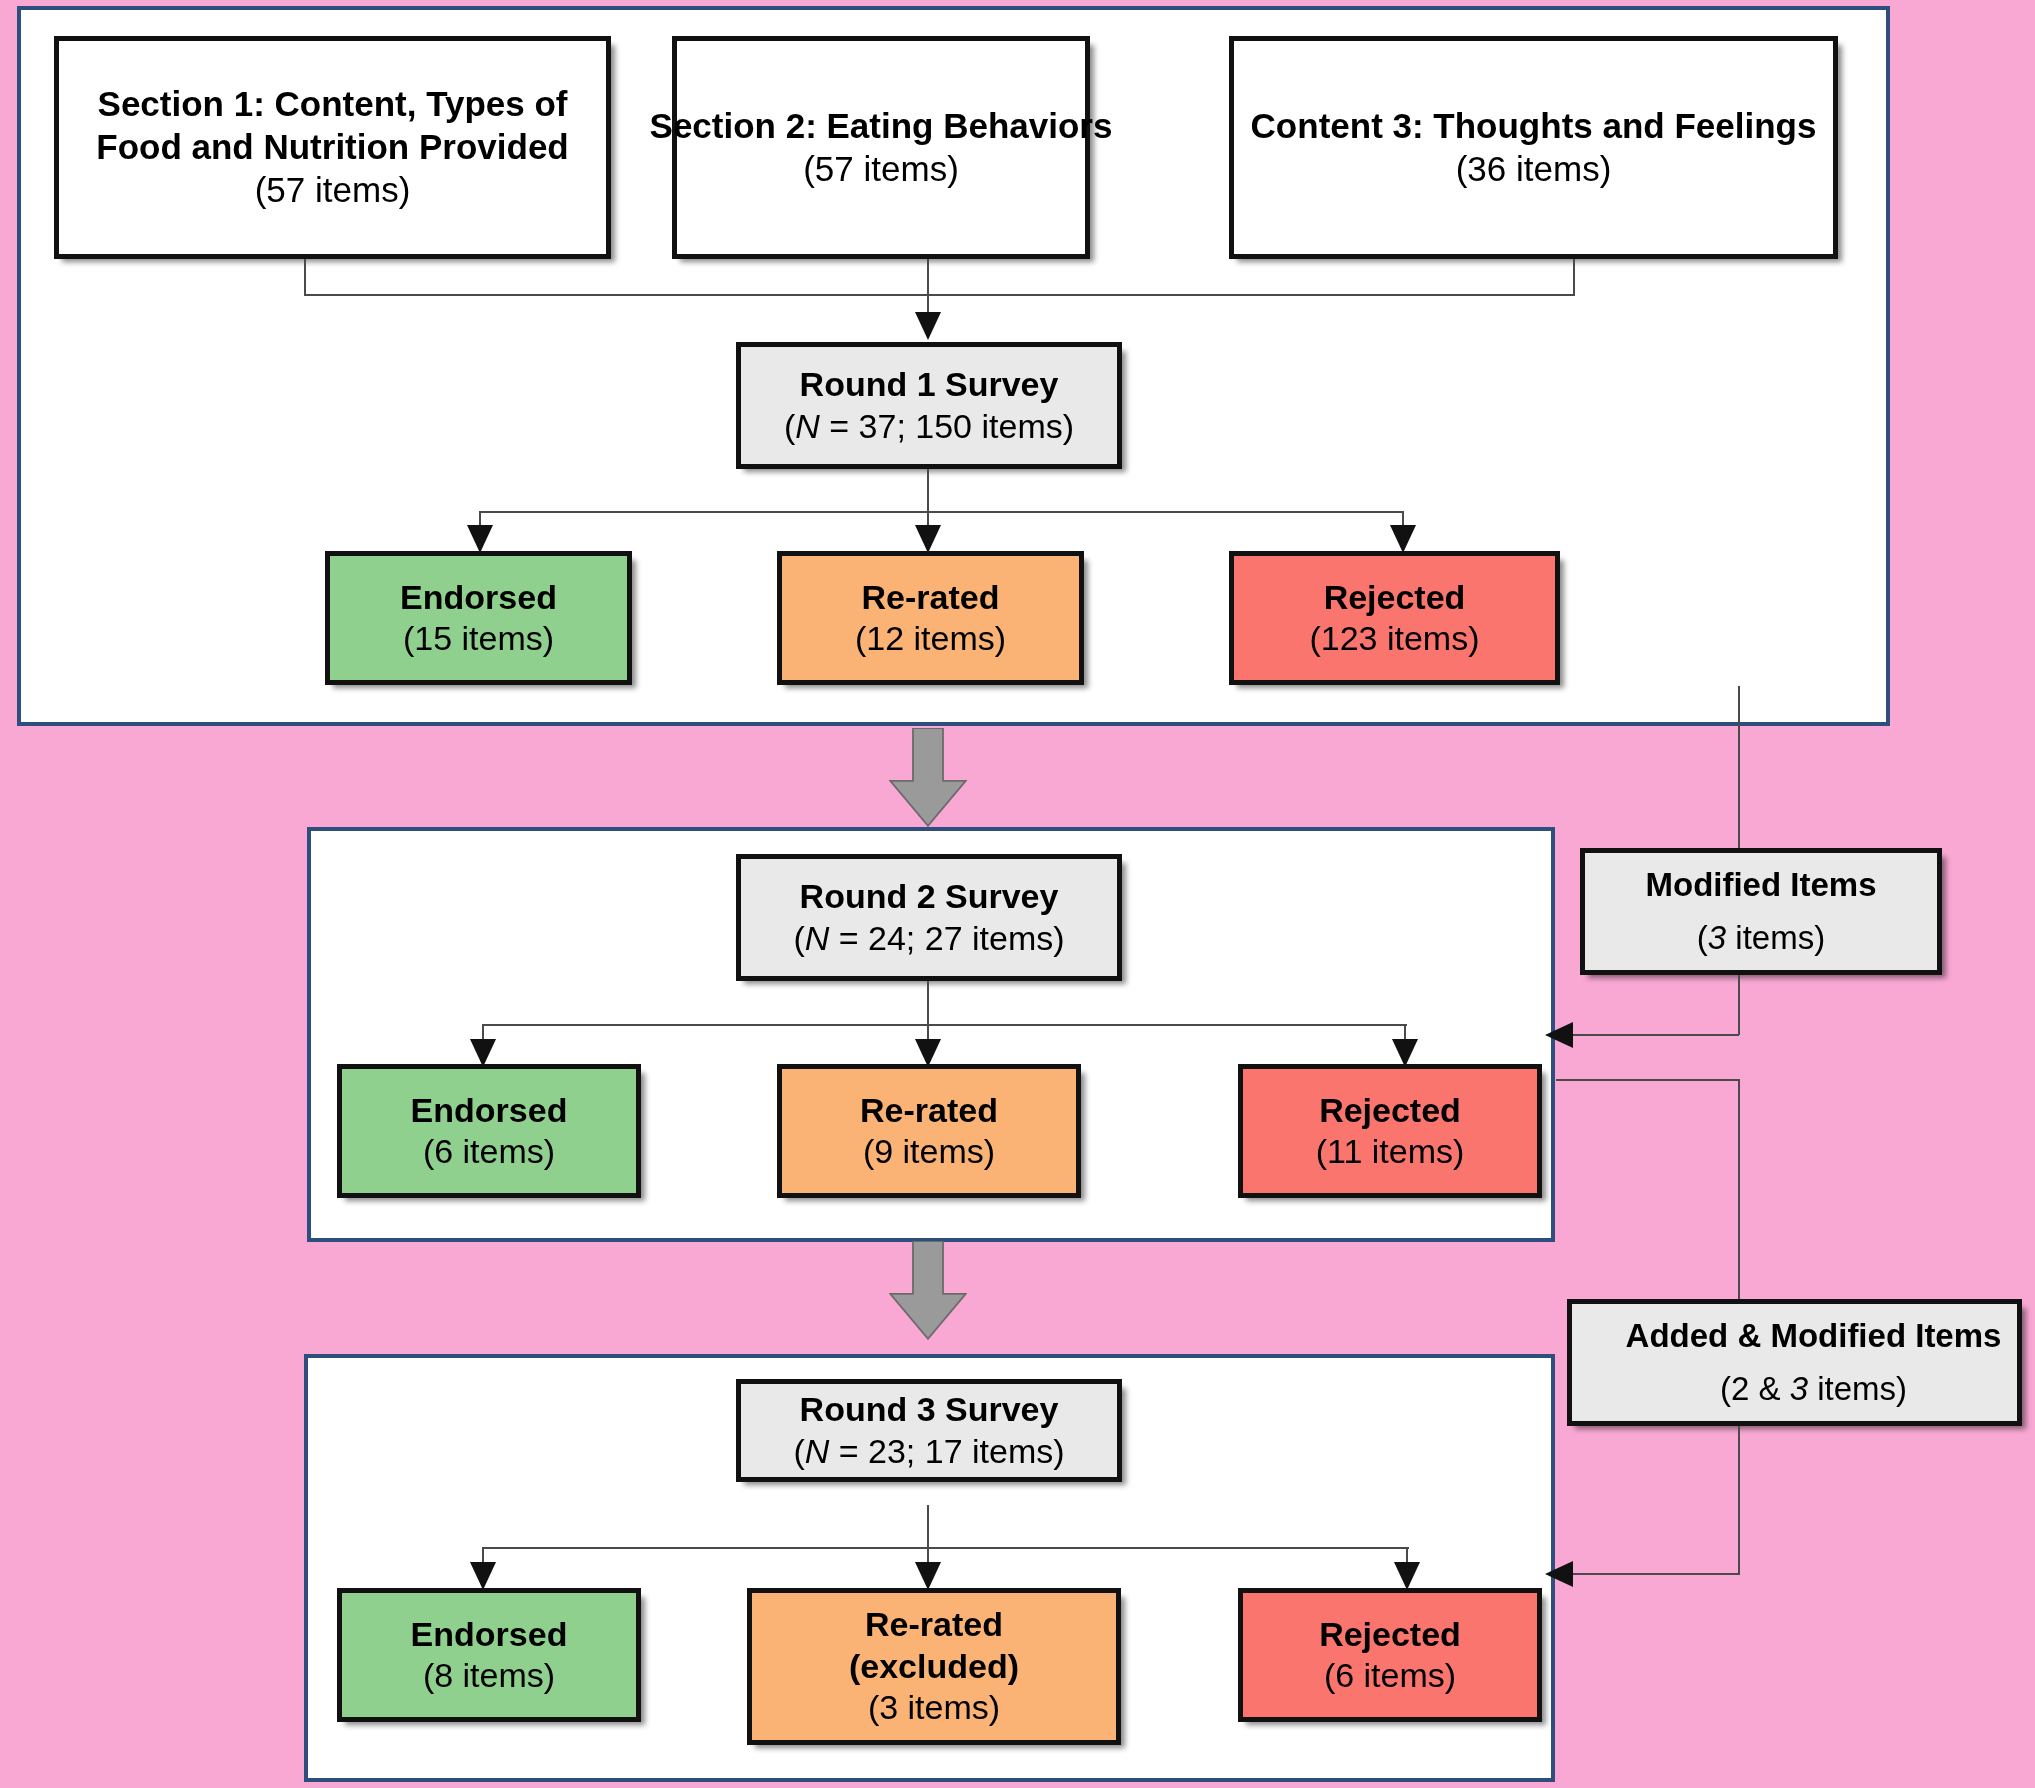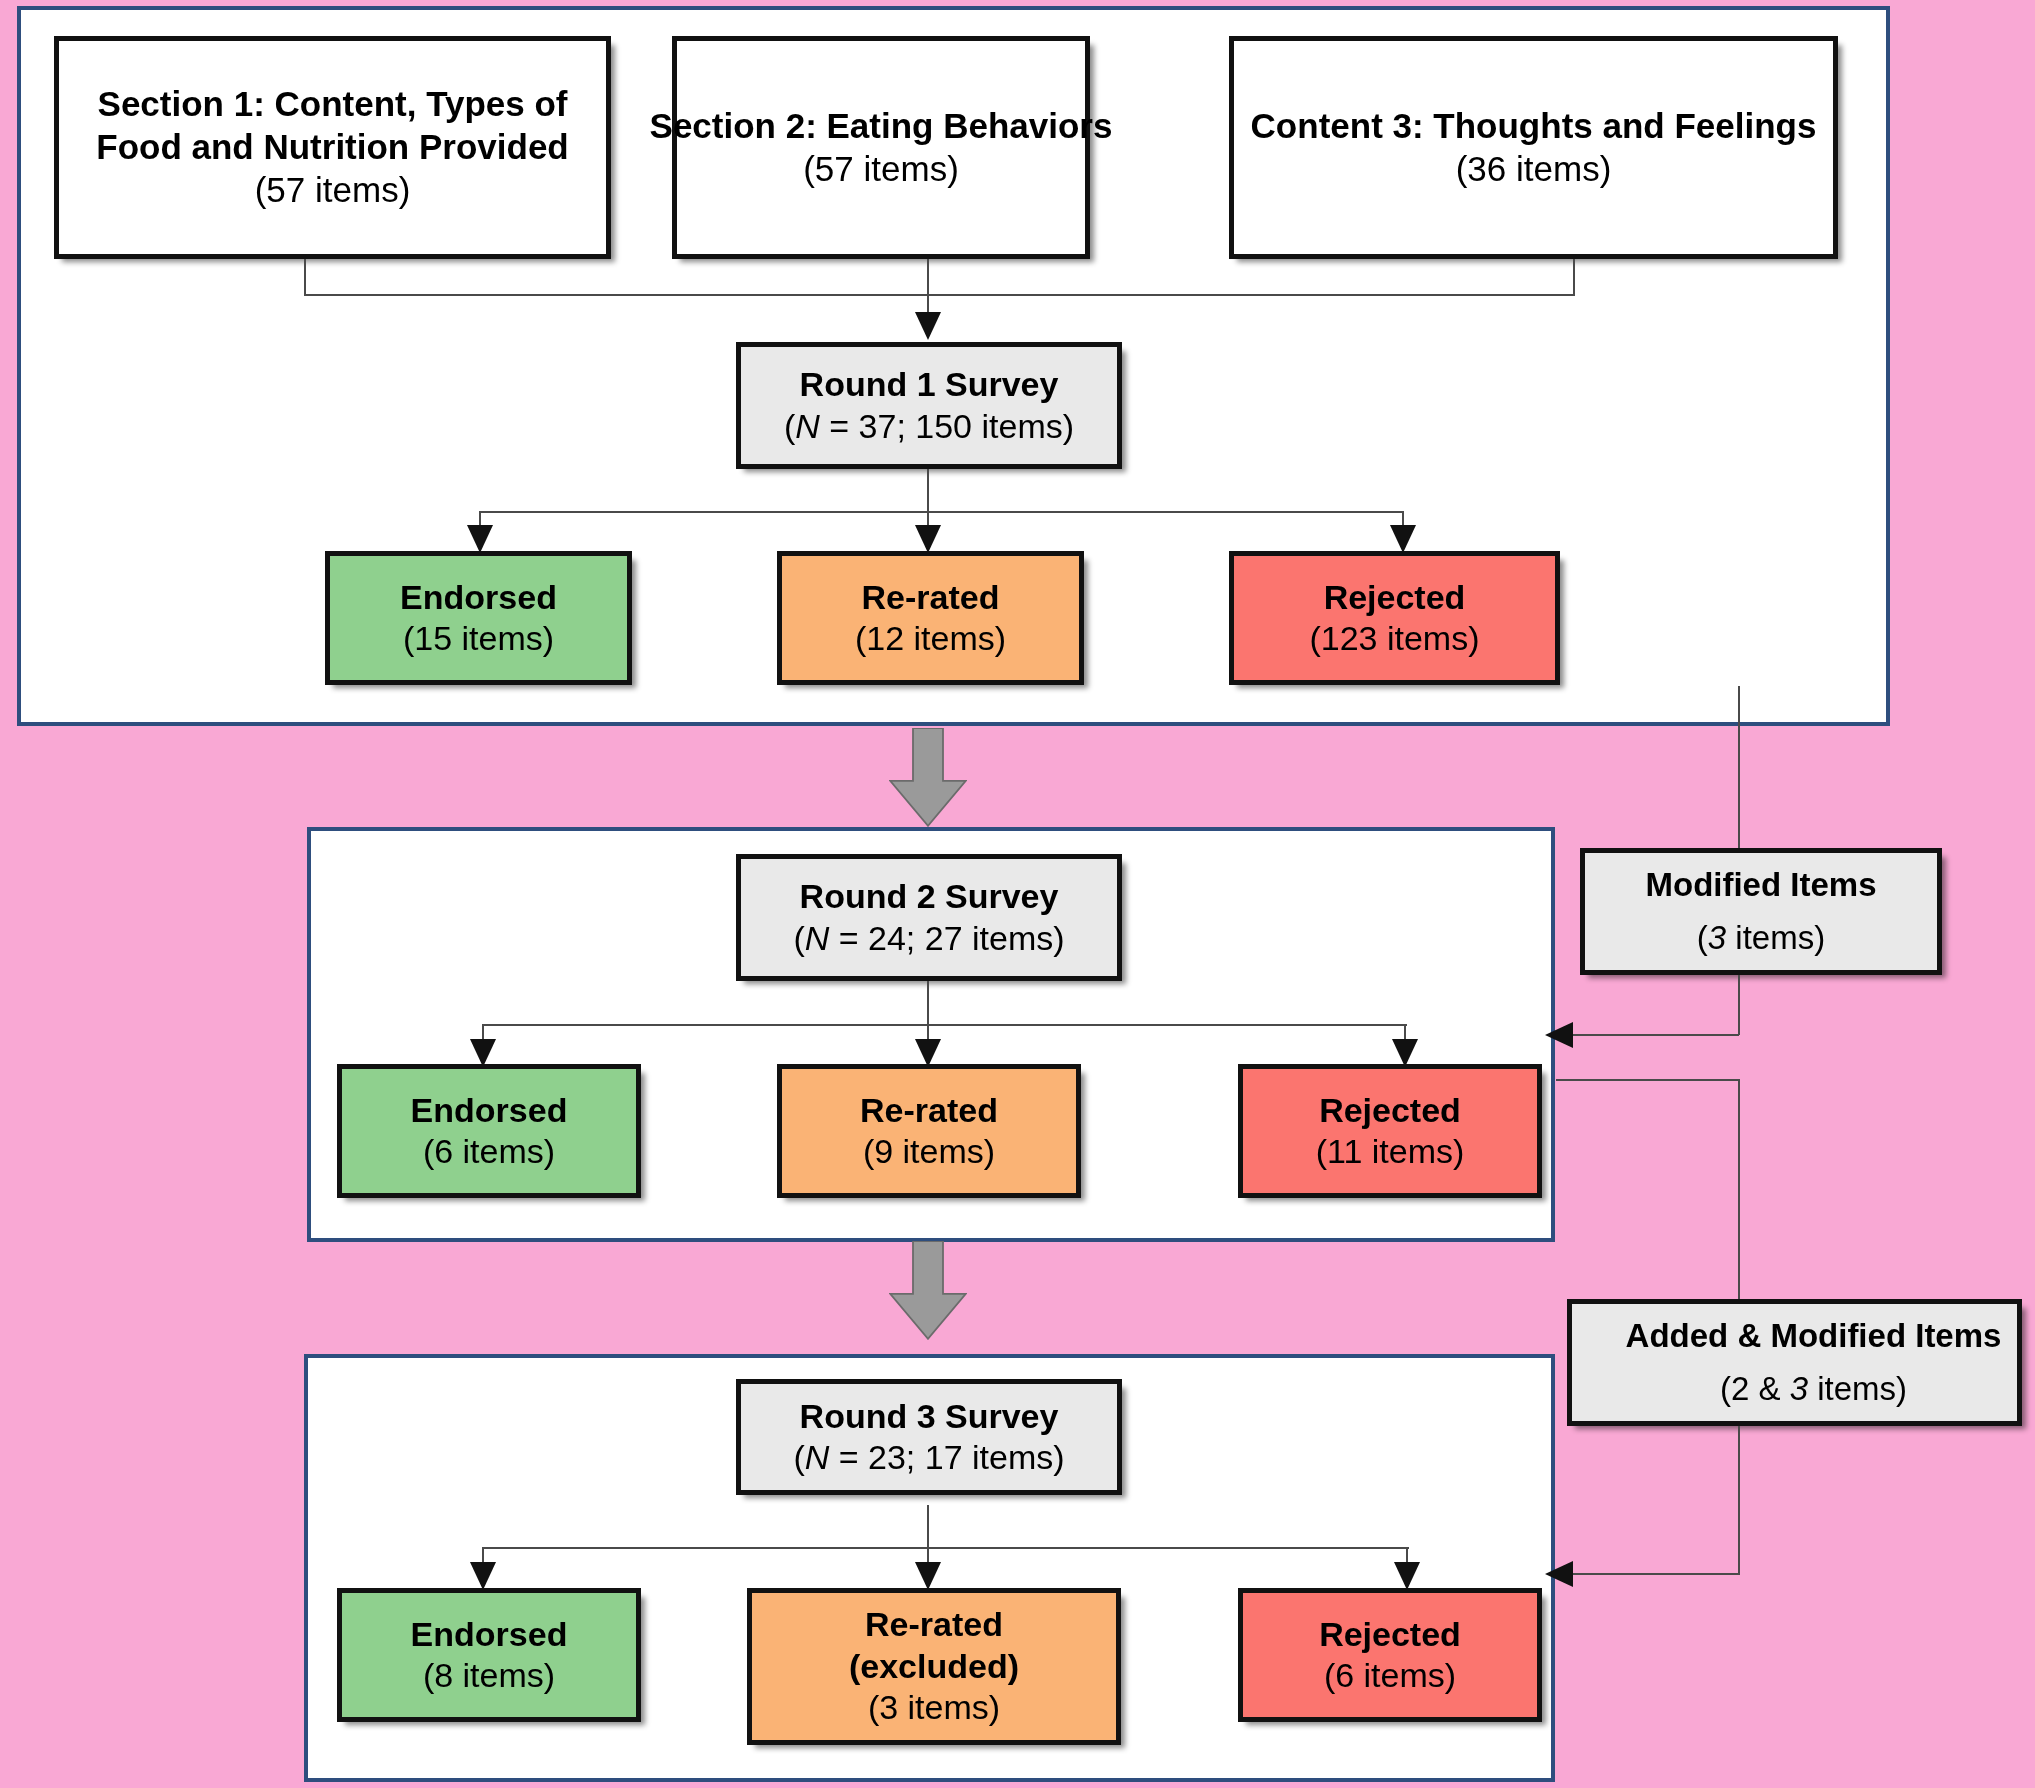--- a/index.html
+++ b/index.html
@@ -185,21 +185,21 @@
   </div>
 
   <div class="block-arrow" style="left:889px; top:1241px; width:78px; height:99px;">
     <svg width="78" height="99" viewBox="0 0 130 165">
       <polygon points="40,0 90,0 90,88 128,88 65,163 2,88 40,88" fill="#9A9A9A" stroke="#6b6b6b" stroke-width="3"></polygon>
     </svg>
   </div>
 
   <div class="round-container" style="left:304px; top:1354px; width:1251px; height:428px;"></div>
 
-  <div class="node gray fs-survey" style="left:736px; top:1379px; width:386px; height:116px;">
+  <div class="node gray fs-survey" style="left:736px; top:1379px; width:386px; height:103px;">
     <span class="line title">Round 3 Survey</span>
     <span class="line sub"><span>(</span><i>N</i><span> = 23; 17 items)</span></span>
   </div>
 
   <div class="conn v" style="left:927px; top:1505px; height:43px;"></div>
   <div class="conn h" style="left:482px; top:1547px; width:927px;"></div>
   <div class="conn v" style="left:482px; top:1547px; height:25px;"></div>
   <div class="conn v" style="left:927px; top:1547px; height:25px;"></div>
   <div class="conn v" style="left:1406px; top:1547px; height:25px;"></div>
   <div class="arrowhead-down" style="left:470px; top:1562px;"></div>

